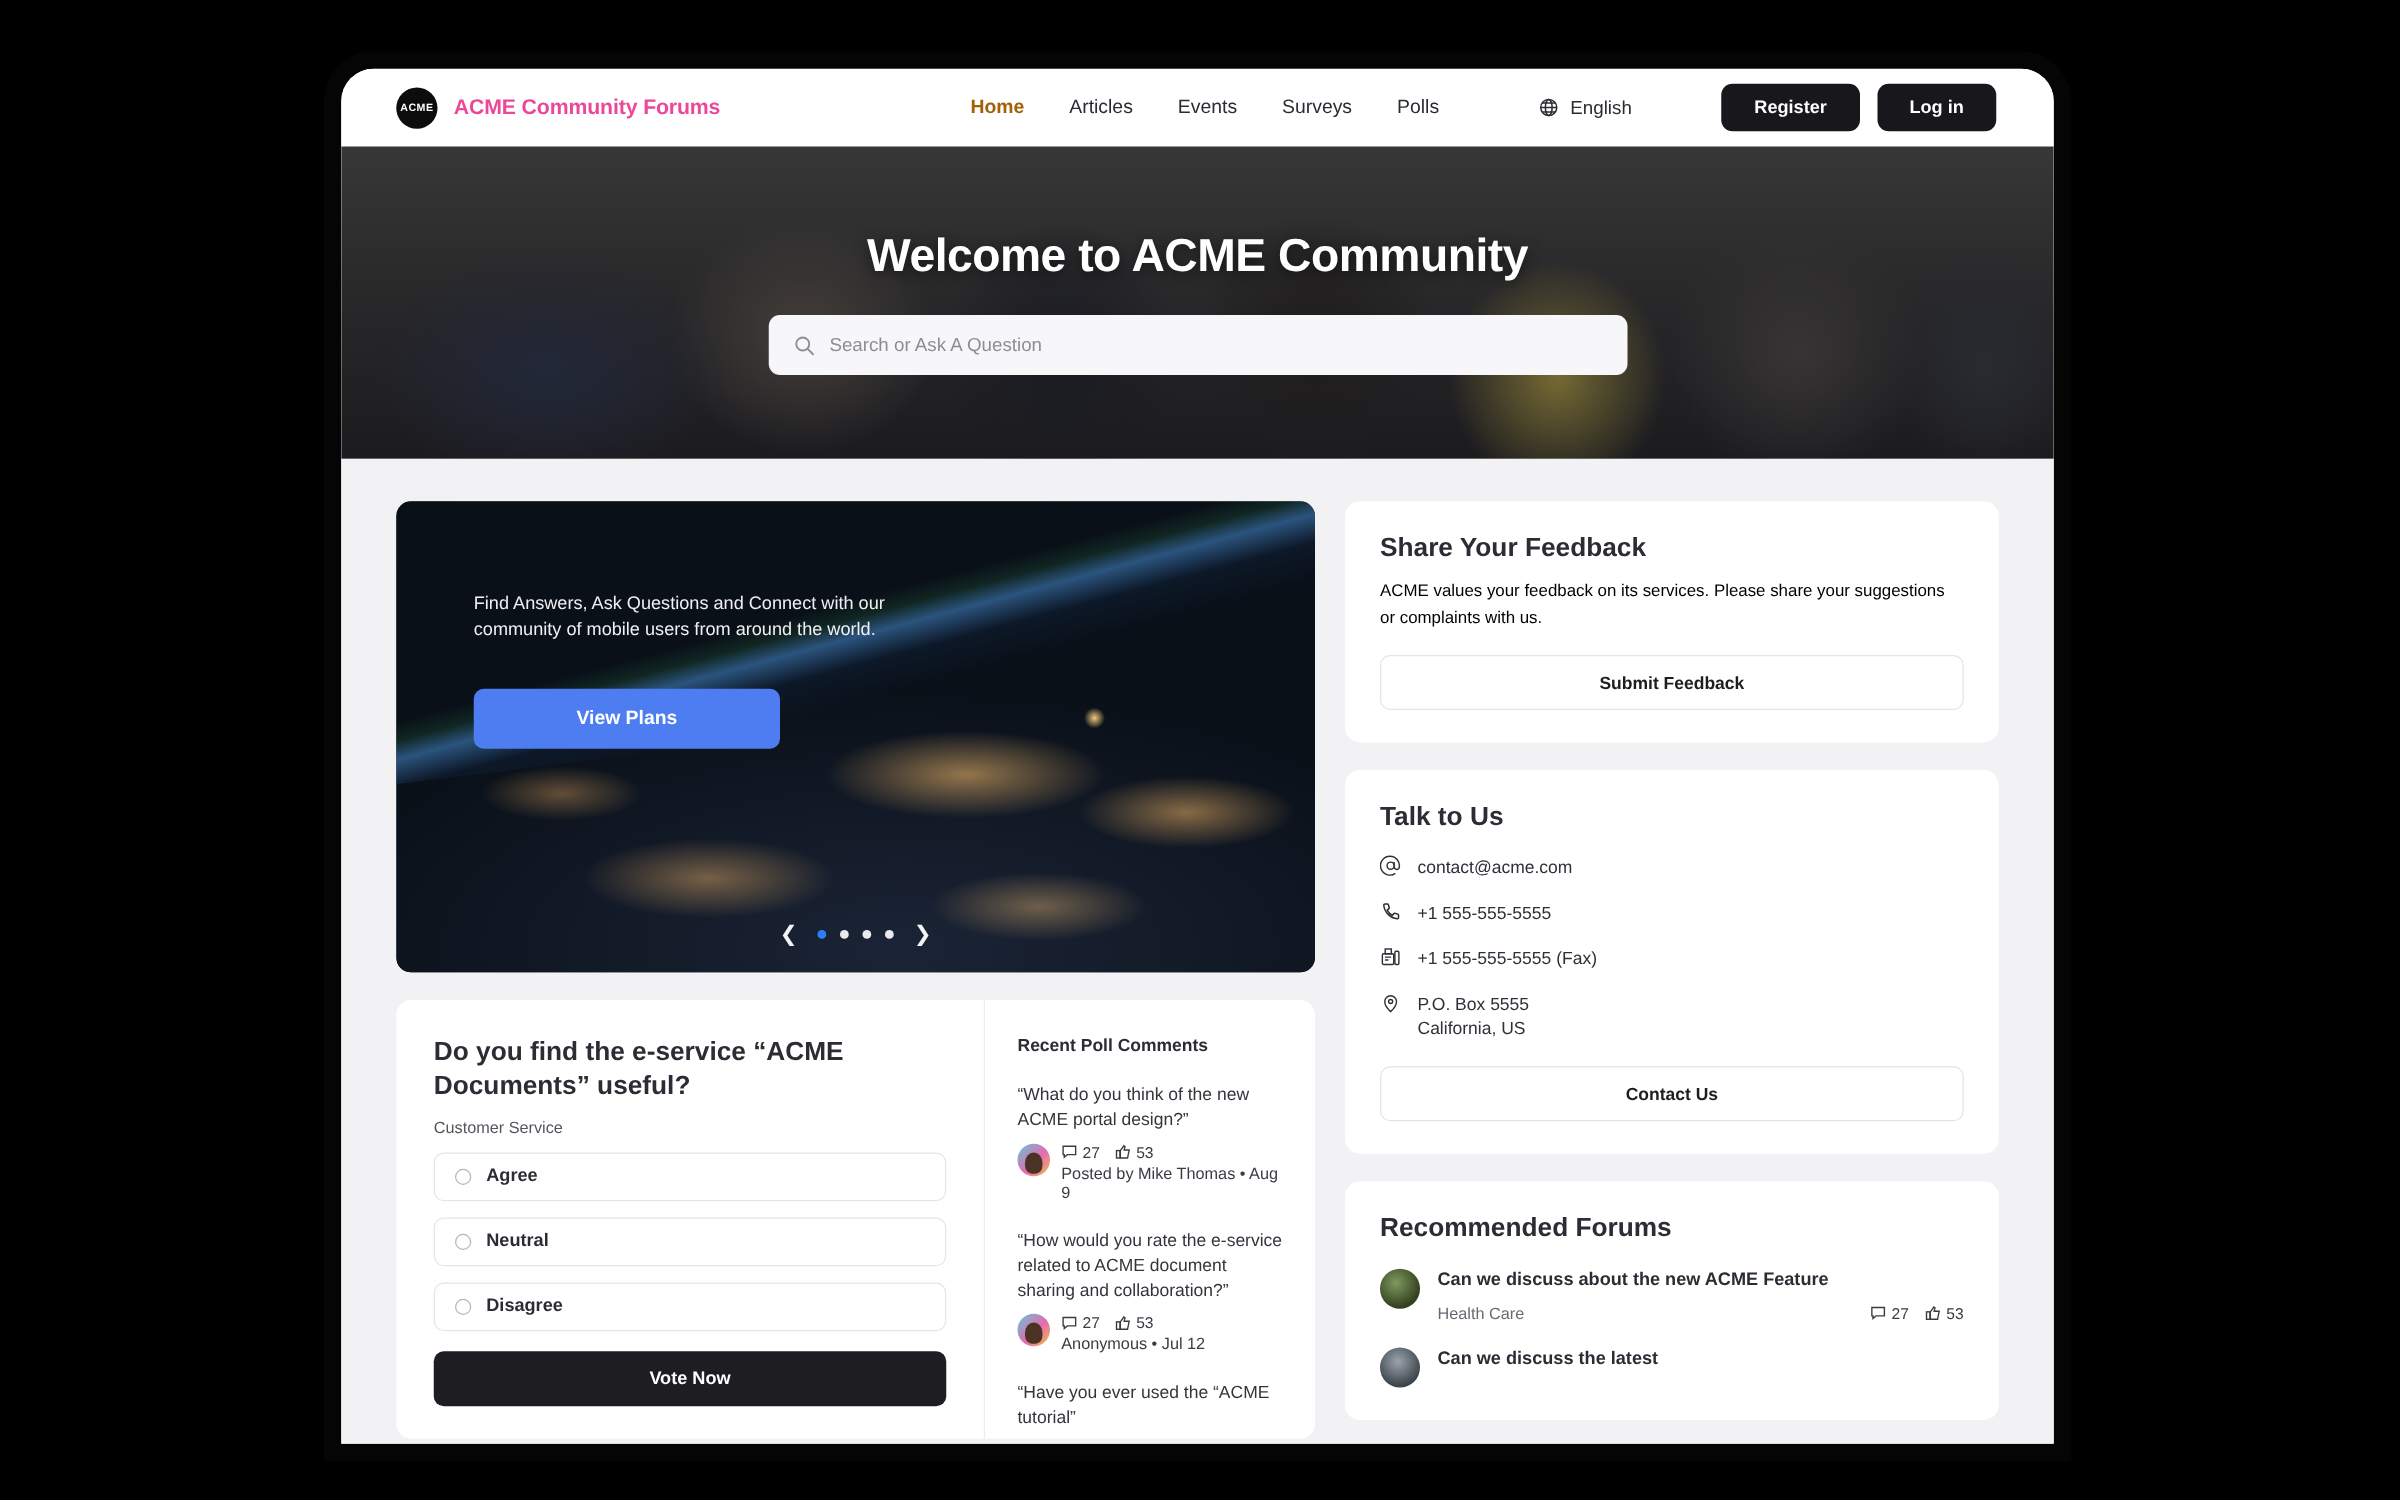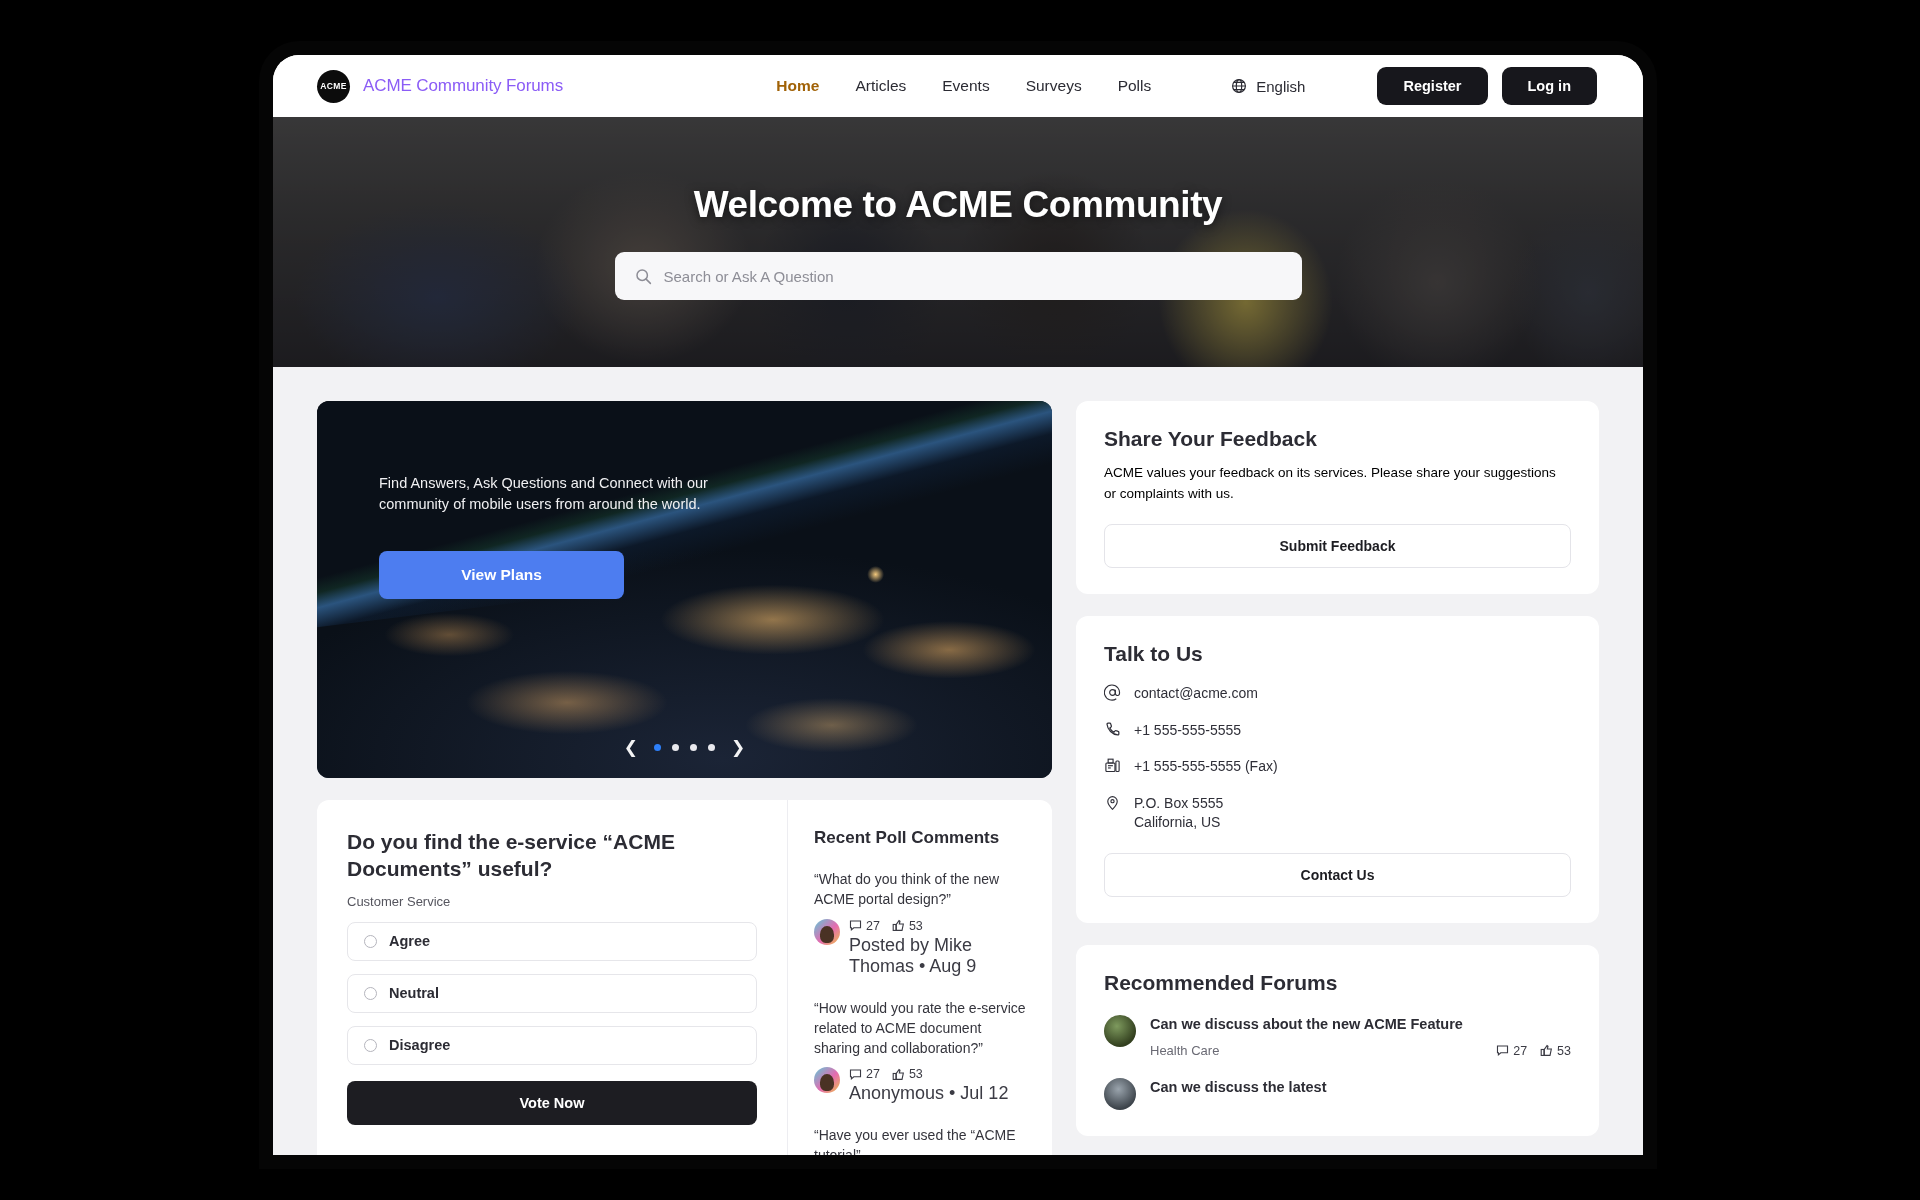--- a/index.html
+++ b/index.html
@@ -32,21 +32,21 @@
     padding: 0 46px 0 44px;
     position: relative; z-index: 5;
   }
   .brand { display: flex; align-items: center; gap: 13px; }
   .brand-logo {
     width: 33px; height: 33px; border-radius: 50%;
     background: #0c0c0c; color: #fff;
     display: flex; align-items: center; justify-content: center;
     font-size: 8.5px; font-weight: bold; letter-spacing: .4px;
   }
-  .brand-name { font-size: 17px; font-weight: normal; color: #8b5cf6; letter-spacing: -.1px; }
+  .brand-name { font-size: 17px; font-weight: bold; color: #ec4899; letter-spacing: -.1px; }
   .navlinks {
     display: flex; align-items: center; gap: 36px;
     margin-left: auto;
   }
   .navlink { font-size: 15.5px; color: #2b2b33; font-weight: 500; text-decoration: none; white-space: nowrap; }
   .navlink.active { color: #a16207; font-weight: bold; }
   .lang {
     display: flex; align-items: center; gap: 9px;
     margin-left: 44px; font-size: 15px; color: #2b2b33;
   }
@@ -150,32 +150,32 @@
     display: flex; align-items: center; gap: 12px; padding: 0 16px;
     font-size: 14.5px; font-weight: bold; color: #2c2c34; cursor: pointer;
   }
   .opt .radio { width: 13px; height: 13px; border-radius: 50%; border: 1.4px solid #b5b5bd; }
   .btn-vote {
     margin-top: 16px; width: 100%; background: #1d1d22; color: #fff; border: none;
     border-radius: 8px; padding: 14px 0; font-size: 14.5px; font-weight: bold;
     font-family: inherit; cursor: pointer;
   }
   #poll-right { flex: 1; border-left: 1px solid #ededf1; padding: 28px 26px 0 26px; overflow: hidden; }
-  .rpc-title { font-size: 17px; font-weight: bold; color: #2c2c34; }
+  .rpc-title { font-size: 14px; font-weight: bold; color: #2c2c34; }
   .comment { margin-top: 22px; }
   .comment .quote { font-size: 14px; color: #34343c; line-height: 1.42; }
   .comment .meta { display: flex; align-items: flex-start; gap: 9px; margin-top: 9px; }
   .avatar { width: 26px; height: 26px; border-radius: 50%; flex: none; overflow: hidden;
             background: linear-gradient(135deg,#5ec9d8 0%, #e46bb0 55%, #f0c04a 100%); position: relative; }
   .avatar::after { content: ""; position: absolute; left: 6px; top: 7px; width: 14px; height: 17px;
                    border-radius: 50% 50% 40% 40%; background: #4a3224; }
   .metacol { display: flex; flex-direction: column; gap: 2px; }
   .counts { display: flex; align-items: center; gap: 12px; font-size: 12.5px; color: #3b3b44; }
   .counts span { display: flex; align-items: center; gap: 4px; }
-  .byline { font-size: 18px; color: #3b3b44; }
+  .byline { font-size: 13px; color: #3b3b44; }
   
   .card { background: #fff; border-radius: 12px; padding: 26px 28px; margin-bottom: 22px; }
   .card h2 { font-size: 21px; font-weight: bold; color: #2c2c34; }
   .card p { font-size: 13.5px; color: #000000; line-height: 1.52; margin-top: 12px; }
   .btn-outline {
     margin-top: 20px; width: 100%; background: #fff; border: 1px solid #e4e4e9;
     border-radius: 8px; padding: 13px 0; font-size: 14px; font-weight: bold;
     color: #1d1d22; font-family: inherit; cursor: pointer;
   }
   .contact-list { margin-top: 18px; display: flex; flex-direction: column; gap: 17px; }

